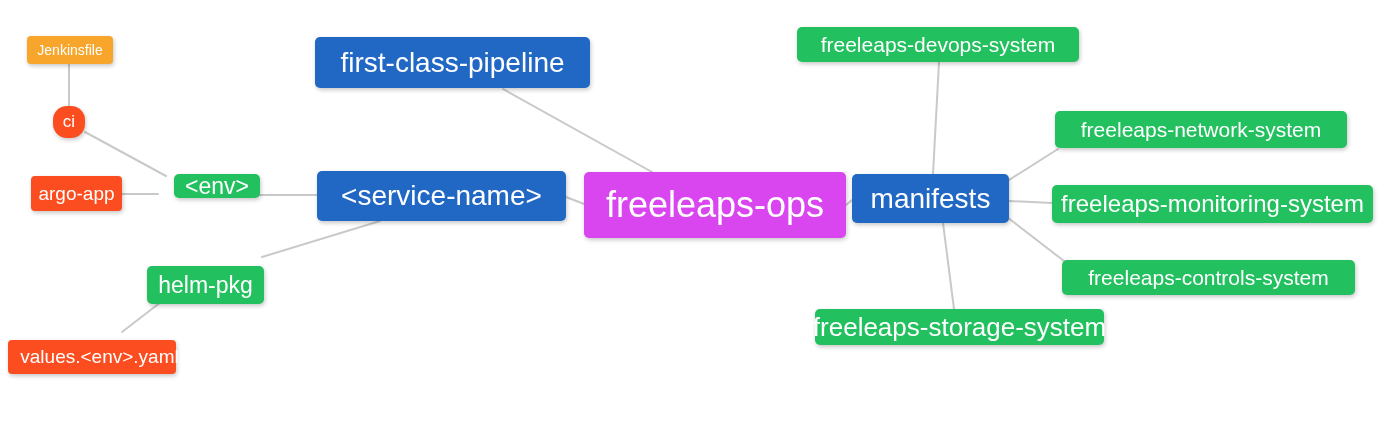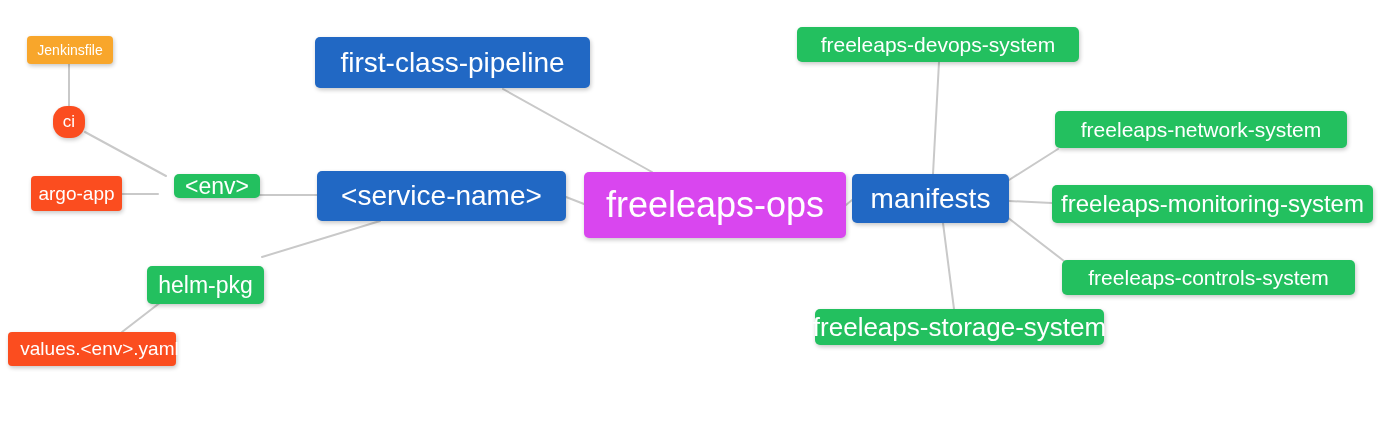--- a/index.html
+++ b/index.html
@@ -39,21 +39,21 @@
   .c-blue   { background: #2168c4; }
   .c-green  { background: #23c05f; }
   .c-red    { background: #fb4d1f; }
   .c-orange { background: #f8a62b; margin-top: 8px; }
 
   .n-jenkinsfile { left: 27px;   top: 28px;  width: 86px;  height: 28px; font-size: 14px; border-radius: 4px; }
   .n-ci          { left: 53px;   top: 106px; width: 32px;  height: 32px; font-size: 17px; border-radius: 14px; }
   .n-argo        { left: 31px;   top: 176px; width: 91px;  height: 35px; font-size: 19px; border-radius: 4px; }
   .n-env         { left: 158px;  top: 174px; width: 86px;  height: 24px; font-size: 23px; margin-left: 16px; }
   .n-helm        { left: 147px;  top: 266px; width: 117px; height: 38px; font-size: 23px; }
-  .n-values      { left: 8px;    top: 332px; width: 168px; height: 34px; font-size: 19px; border-radius: 4px; padding-left: 15px; }
+  .n-values      { left: 8px;    top: 340px; width: 168px; height: 34px; font-size: 19px; border-radius: 4px; padding-left: 15px; }
   .n-fcp         { left: 315px;  top: 37px;  width: 275px; height: 51px; font-size: 28px; }
   .n-svc         { left: 317px;  top: 171px; width: 249px; height: 50px; font-size: 28px; }
   .n-root        { left: 584px;  top: 172px; width: 262px; height: 66px; font-size: 36px; }
   .n-manifests   { left: 852px;  top: 174px; width: 157px; height: 49px; font-size: 28px; }
   .n-devops      { left: 797px;  top: 27px;  width: 282px; height: 35px; font-size: 21px; }
   .n-network     { left: 1055px; top: 111px; width: 292px; height: 37px; font-size: 21px; }
   .n-monitoring  { left: 1052px; top: 185px; width: 321px; height: 38px; font-size: 24px; }
   .n-controls    { left: 1062px; top: 260px; width: 293px; height: 35px; font-size: 21px; }
   .n-storage     { left: 815px;  top: 309px; width: 289px; height: 36px; font-size: 26px; }
 </style>

